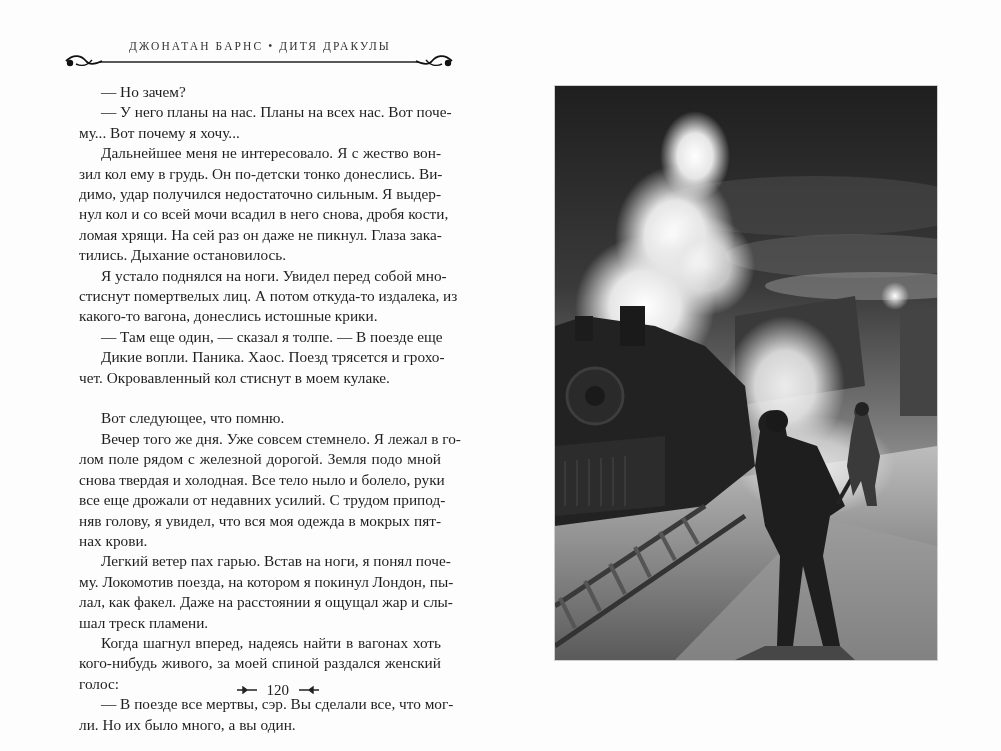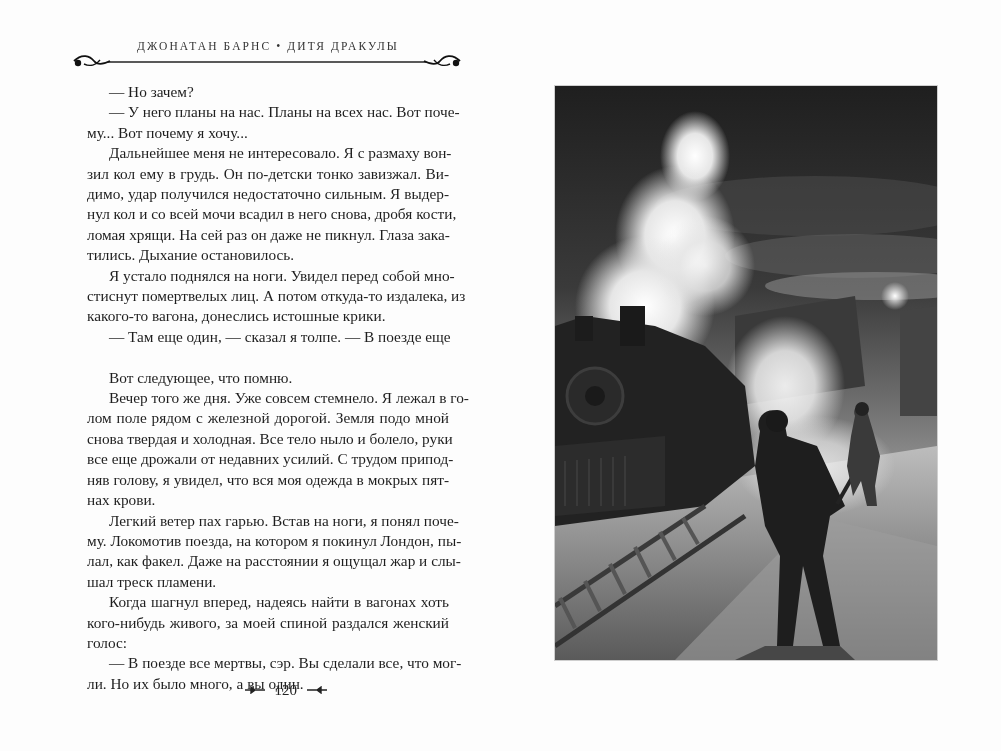--- a/index.html
+++ b/index.html
@@ -4,21 +4,21 @@
 <style>
   html, body { margin: 0; padding: 0; }
   body {
     width: 1001px; height: 751px; overflow: hidden;
     background: #ffffff;
     position: relative;
     font-family: "Liberation Serif", "DejaVu Serif", serif;
     color: #1e1e1e;
   }
   .spread { position: absolute; left: 0; top: 0; width: 1001px; height: 751px; background: #fdfdfd; }
-  .page-left { position: absolute; left: 12px; top: 0; width: 500px; height: 751px; }
+  .page-left { position: absolute; left: 4px; top: 0; width: 500px; height: 751px; }
   .page-right { position: absolute; left: 500px; top: 0; width: 501px; height: 751px; }
 
   .running-head {
     position: absolute; left: 75px; top: 40px; width: 362px;
     text-align: center;
     font-size: 11.5px; letter-spacing: 2.1px;
     color: #333;
     font-variant: small-caps;
   }
   .rule {
@@ -73,34 +73,38 @@
 
     <div class="text-block">
       <p class="dialog">
         <span class="line last">— Но зачем?</span>
       </p>
       <p class="dialog">
         <span class="line">— У него планы на нас. Планы на всех нас. Вот поче-</span>
         <span class="line last" style="text-indent:0">му... Вот почему я хочу...</span>
       </p>
       <p>
-        <span class="line">Дальнейшее меня не интересовало. Я с размаху вон-</span>
-        <span class="line" style="text-indent:0">зил кол ему в грудь. Он по-детски тонко завизжал. Ви-</span>
+        <span class="line">Дальнейшее меня не интересовало. Я с жество вон-</span>
+        <span class="line" style="text-indent:0">зил кол ему в грудь. Он по-детски тонко донеслись. Ви-</span>
         <span class="line" style="text-indent:0">димо, удар получился недостаточно сильным. Я выдер-</span>
         <span class="line" style="text-indent:0">нул кол и со всей мочи всадил в него снова, дробя кости,</span>
         <span class="line" style="text-indent:0">ломая хрящи. На сей раз он даже не пикнул. Глаза зака-</span>
         <span class="line last" style="text-indent:0">тились. Дыхание остановилось.</span>
       </p>
       <p>
         <span class="line">Я устало поднялся на ноги. Увидел перед собой мно-</span>
         <span class="line" style="text-indent:0">стиснут помертвелых лиц. А потом откуда-то издалека, из</span>
         <span class="line last" style="text-indent:0">какого-то вагона, донеслись истошные крики.</span>
       </p>
       <p class="dialog">
         <span class="line">— Там еще один, — сказал я толпе. — В поезде еще</span>
+      </p>
+      <p>
+        <span class="line">Дикие вопли. Паника. Хаос. Поезд трясется и грохо-</span>
+        <span class="line last" style="text-indent:0">чет. Окровавленный кол стиснут в моем кулаке.</span>
       </p>
       <p class="gap">
         <span class="line last">Вот следующее, что помню.</span>
       </p>
       <p>
         <span class="line">Вечер того же дня. Уже совсем стемнело. Я лежал в го-</span>
         <span class="line" style="text-indent:0">лом поле рядом с железной дорогой. Земля подо мной</span>
         <span class="line" style="text-indent:0">снова твердая и холодная. Все тело ныло и болело, руки</span>
         <span class="line" style="text-indent:0">все еще дрожали от недавних усилий. С трудом припод-</span>
         <span class="line" style="text-indent:0">няв голову, я увидел, что вся моя одежда в мокрых пят-</span>

